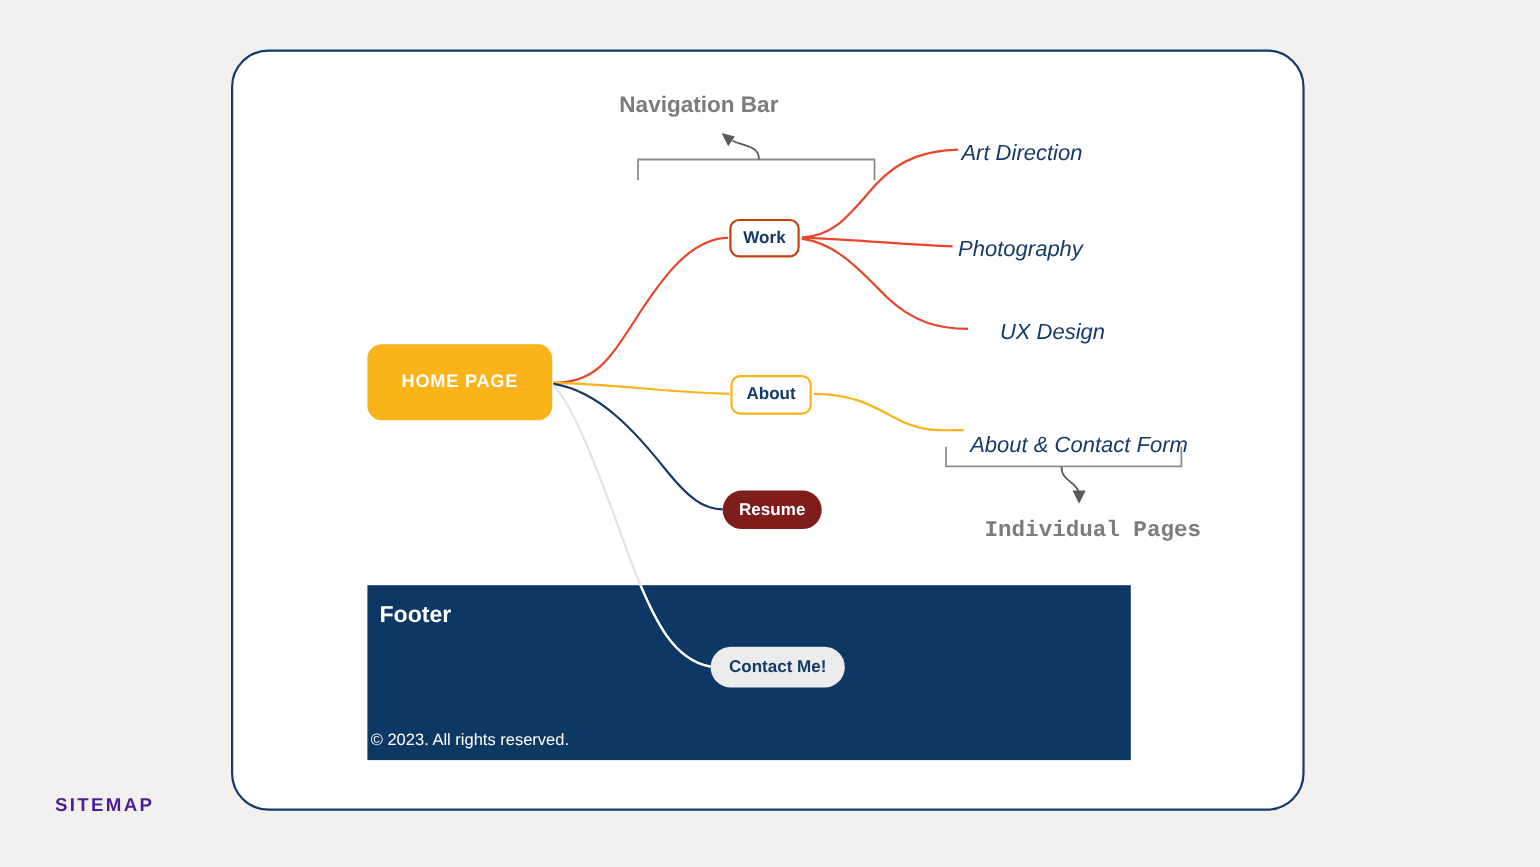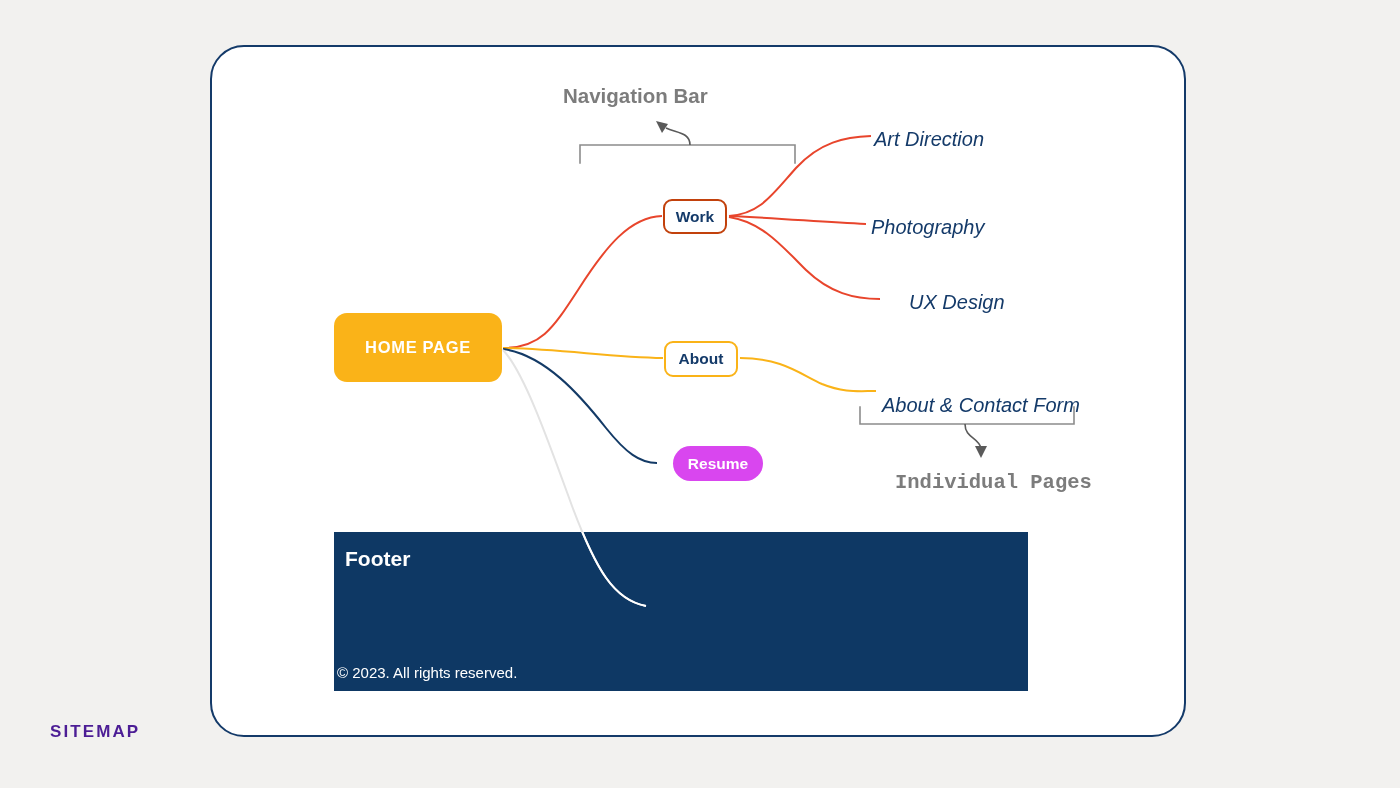--- a/index.html
+++ b/index.html
@@ -119,25 +119,25 @@
     width: 74px;
     height: 36px;
     background: #ffffff;
     border: 2px solid #fab318;
     border-radius: 9px;
     color: #143a69;
     font-size: 15.5px;
     font-weight: bold;
   }
   .node-resume {
-    left: 673px;
+    left: 657px;
     top: 446px;
     width: 90px;
     height: 35px;
-    background: #d946ef;
+    background: #7f1d1d;
     border-radius: 18px;
     color: #ffffff;
     font-size: 15.5px;
     font-weight: bold;
   }
   .node-contact {
     left: 646px;
     top: 588px;
     width: 122px;
     height: 37px;
@@ -212,20 +212,21 @@
     <path d="M 975 446 L 987 446 L 981 458 Z" fill="#5a5a5a"></path>
   </svg>
 
   <div class="footer-title">Footer</div>
   <div class="footer-copy">© 2023. All rights reserved.</div>
 
   <div class="node node-home">HOME PAGE</div>
   <div class="node node-work">Work</div>
   <div class="node node-about">About</div>
   <div class="node node-resume">Resume</div>
+  <div class="node node-contact">Contact Me!</div>
 
   <div class="leaf leaf-art">Art Direction</div>
   <div class="leaf leaf-photo">Photography</div>
   <div class="leaf leaf-ux">UX Design</div>
   <div class="leaf leaf-form">About &amp; Contact Form</div>
 
   <div class="annot annot-nav">Navigation Bar</div>
   <div class="annot annot-pages">Individual Pages</div>
 
   <div class="sitemap-label">SITEMAP</div>

